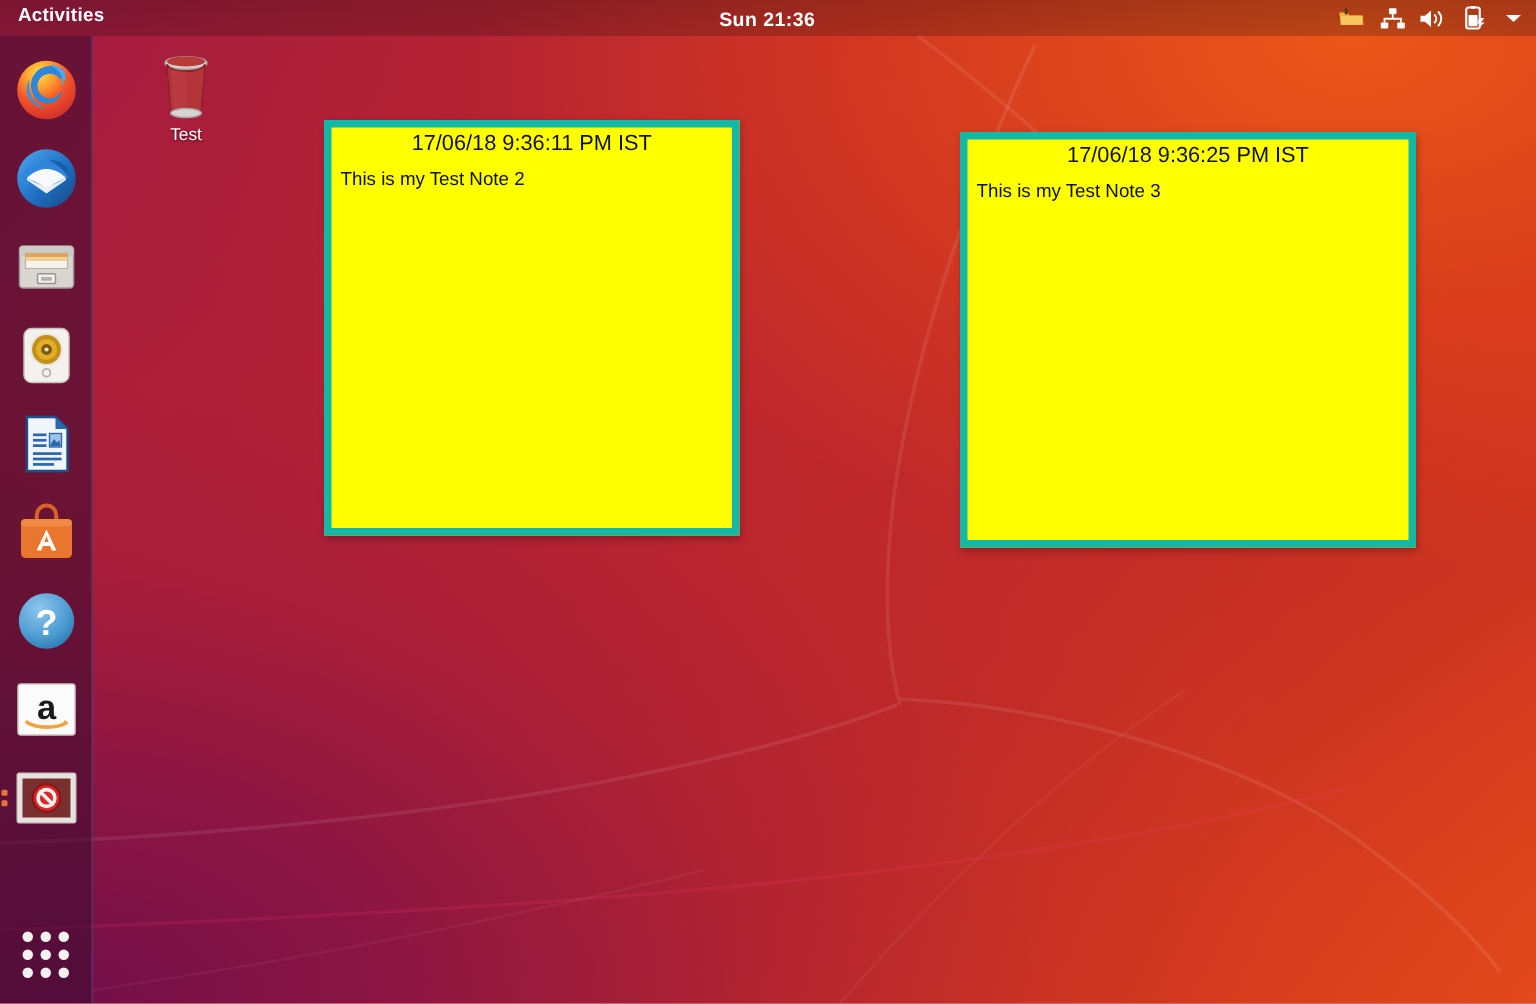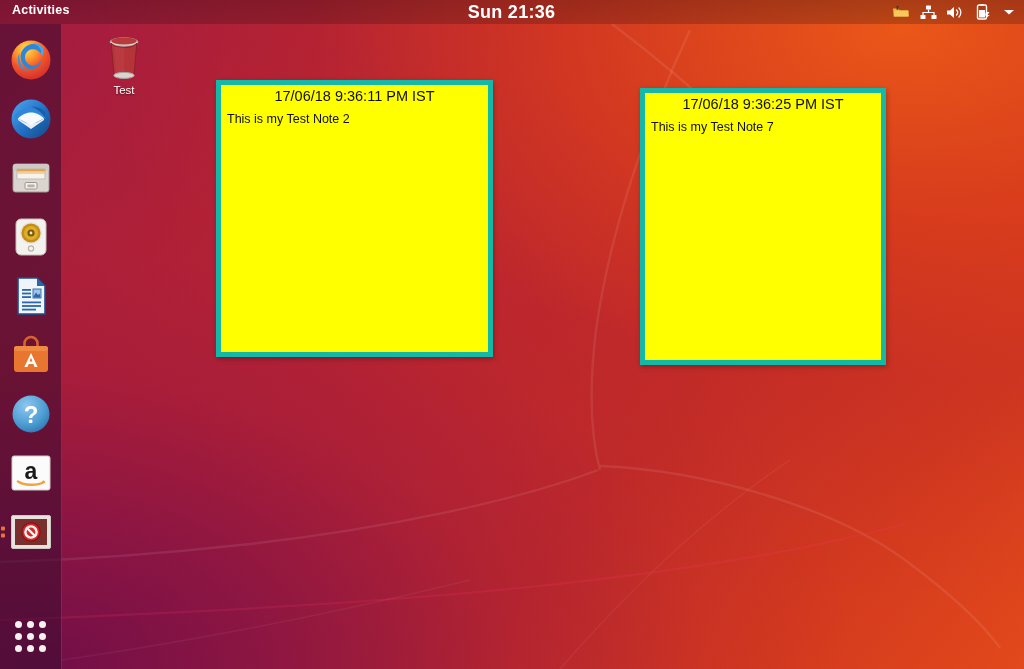--- a/index.html
+++ b/index.html
@@ -72,21 +72,21 @@
     line-height: 24px;
     color: #ffffff;
     letter-spacing: 0.2px;
     white-space: nowrap;
   }
   .clock {
     position: absolute;
     left: 0; right: 1px;
     text-align: center;
     font-weight: bold;
-    font-size: 18px;
+    font-size: 13px;
     color: #ffffff;
     pointer-events: none;
     letter-spacing: 0.3px;
   }
   .tray {
     position: absolute;
     right: 6px; top: 0;
     height: 24px;
     display: flex;
     align-items: center;
@@ -446,18 +446,18 @@
       </svg>
     </div>
     <div class="caption">Test</div>
   </div>
 
   <div class="note" style="left:216px; top:80px; width:277px; height:277px;">
     <div class="note-title">17/06/18 9:36:11 PM IST</div>
     <div class="note-body">This is my Test Note 2</div>
   </div>
 
-  <div class="note" style="left:640px; top:88px; width:246px; height:277px;">
+  <div class="note" style="left:640px; top:88px; width:304px; height:277px;">
     <div class="note-title">17/06/18 9:36:25 PM IST</div>
-    <div class="note-body">This is my Test Note 7</div>
+    <div class="note-body">This is my Test Note 3</div>
   </div>
 
 </div>
 
 </body></html>

